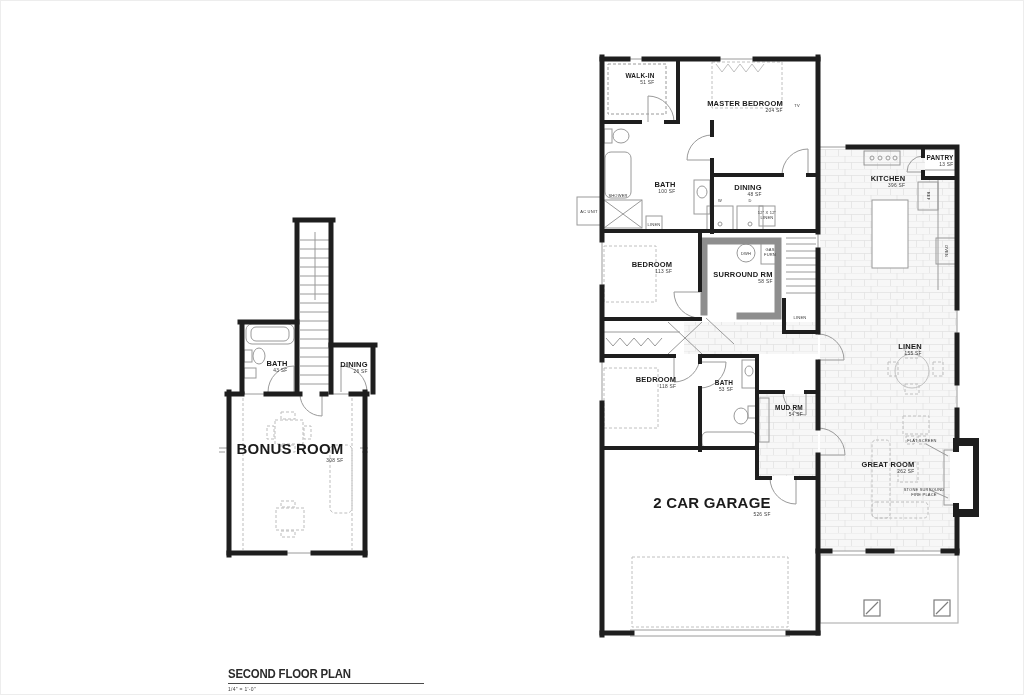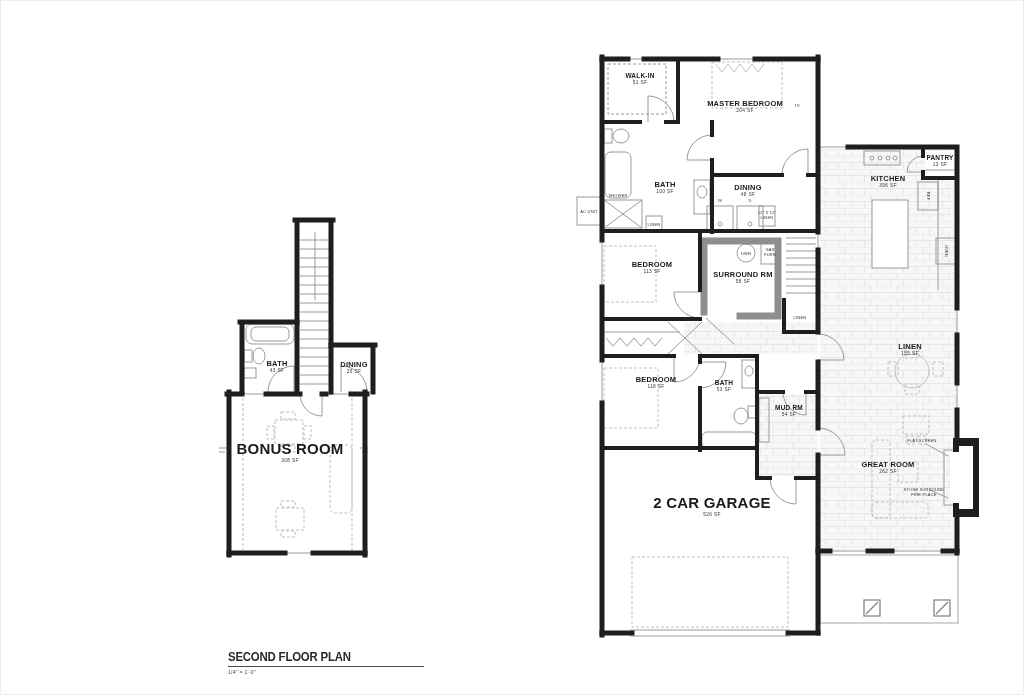--- a/index.html
+++ b/index.html
@@ -1,29 +1,29 @@
 <!DOCTYPE html>
 <html><head>
 <meta charset="utf-8">
 <style>
   html,body{margin:0;padding:0;background:#fff;}
   .canvas{position:relative;width:1024px;height:695px;background:#ffffff;
           font-family:"Liberation Sans",sans-serif;overflow:hidden;
           box-shadow:inset 0 0 0 1px #ededed;}
   svg{position:absolute;left:0;top:0;}
-  .rlabel{position:absolute;transform:translate(-50%,-50%);text-align:center;
+  .rlabel{position:absolute;transform:translate(-50%,-50%);text-align:right;
           color:#1b1b1b;line-height:1.2;white-space:nowrap;z-index:3;}
   .rname{font-weight:bold;font-size:7.5px;letter-spacing:.2px;}
   .rarea{font-size:4.8px;color:#3a3a3a;letter-spacing:.3px;}
   .big .rname{font-size:15px;}
   .sm .rname{font-size:6.5px;}
   .anno{position:absolute;transform:translate(-50%,-50%);font-size:4px;color:#333;
         text-align:center;white-space:pre-line;line-height:1.25;letter-spacing:.2px;z-index:3;}
   .anno.rot{transform:translate(-50%,-50%) rotate(90deg);}
-  .plan-title{position:absolute;color:#2a2a2a;z-index:3;}
+  .plan-title{position:absolute;color:#2a2a2a;z-index:3;margin-top:17px;}
   .ptext{font-size:12px;font-weight:bold;letter-spacing:-.2px;
          transform:scaleX(.95);transform-origin:left;white-space:nowrap;}
   .pline{height:1px;background:#4a4a4a;margin-top:2px;}
   .pscale{font-size:5px;margin-top:2px;color:#444;letter-spacing:.3px;}
 </style>
 </head>
 <body>
 
 <div class="canvas">
 

